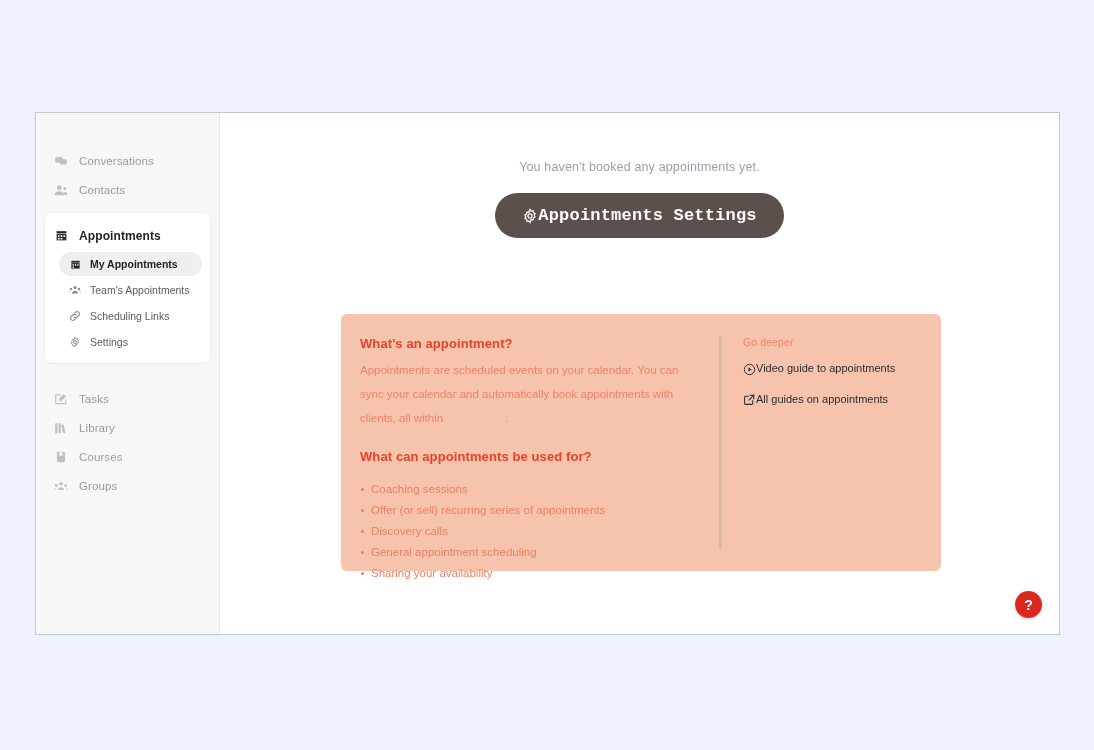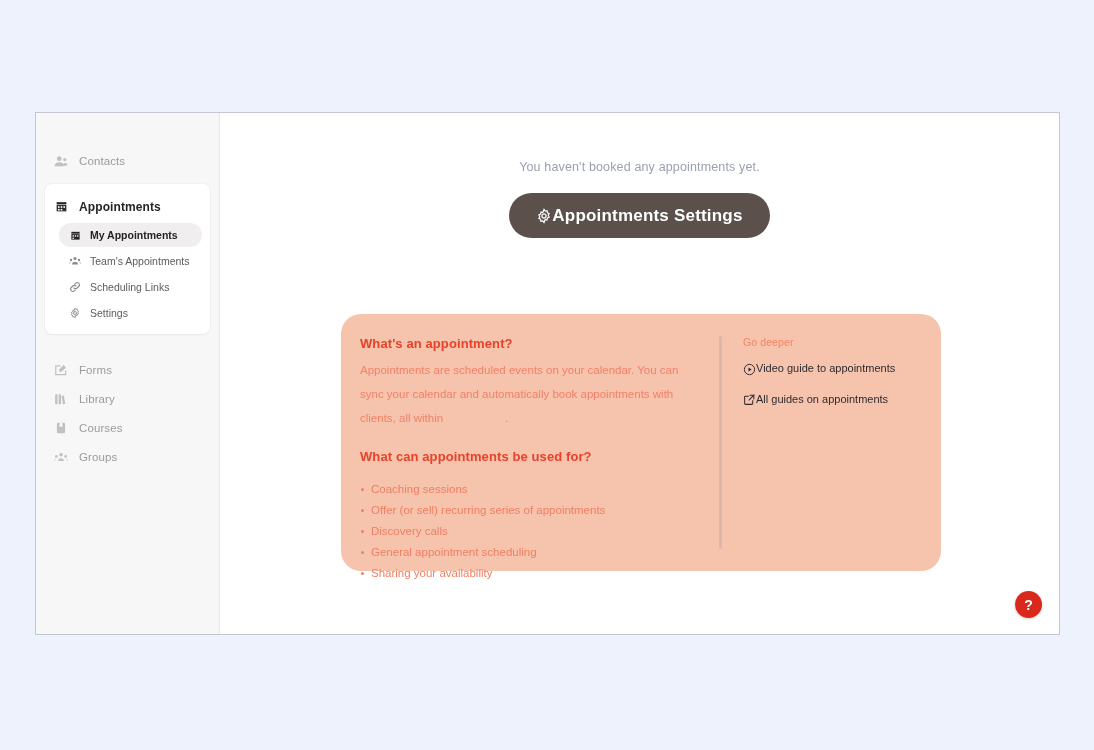--- a/index.html
+++ b/index.html
@@ -112,39 +112,39 @@
   #appointments-settings-button {
     margin: 19px auto 0 auto;
     height: 45px;
     display: inline-flex;
     align-items: center;
     padding: 0 27px;
     background: #5b504c;
     color: #ffffff;
     border: none;
     border-radius: 23px;
-    font-family: Liberation Sans, sans-serif;
+    font-family: Liberation Mono, monospace;
     font-size: 17px;
     font-weight: bold;
     letter-spacing: .2px;
     cursor: pointer;
     text-align: right;
   }
   #appointments-settings-button .btn-icon {
     width: 16px; height: 16px;
     display: flex; align-items: center; justify-content: center;
   }
 
   
   #info-card {
     position: absolute;
     left: 121px; top: 201px;
     width: 600px; height: 257px;
     background: #f6c3ac;
-    border-radius: 20px;
+    border-radius: 6px;
     display: flex;
   }
 
   #info-left { width: 378px; padding: 22px 0 0 19px; }
   #info-divider {
     width: 3px;
     background: #ddb6ae;
     margin: 22px 0 22px 0;
     border-radius: 2px;
     flex: 0 0 3px;
@@ -227,20 +227,29 @@
     box-shadow: 0 1px 3px rgba(0,0,0,.2);
   }
 </style>
 </head>
 <body>
 
 <div id="app-window">
 
   <nav id="sidebar">
 
+    <div class="nav-item">
+      <span class="nav-icon">
+        <svg width="14" height="14" viewBox="0 0 24 24" fill="currentColor">
+          <rect x="2" y="5" width="13" height="10" rx="3"></rect>
+          <rect x="10" y="9" width="12" height="9" rx="3"></rect>
+        </svg>
+      </span>
+      <span class="nav-label">Conversations</span>
+    </div>
 
 
     <div class="nav-item">
       <span class="nav-icon">
         <svg width="14" height="14" viewBox="0 0 24 24" fill="currentColor">
           <circle cx="9" cy="8" r="4"></circle>
             <path d="M1 21c0-4.4 3.6-7 8-7s8 2.6 8 7z"></path>
           <circle cx="18.5" cy="9.5" r="2.8"></circle>
             <path d="M15 20c0-3 2-4.6 4.3-4.6S23 17 23 20z"></path>
         </svg>
@@ -314,21 +323,21 @@
     </div>
 
     <div id="lower-nav">
       <div class="nav-item">
         <span class="nav-icon">
           <svg width="14" height="14" viewBox="0 0 24 24" fill="none" stroke="currentColor" stroke-width="2">
             <path d="M20 13v7H3V5h8"></path>
               <path d="M16.5 3.5l4 4-7.5 7.5H9v-4z" fill="currentColor" stroke="none"></path>
           </svg>
         </span>
-        <span class="nav-label">Forms</span>
+        <span class="nav-label">Tasks</span>
       </div>
       <div class="nav-item">
         <span class="nav-icon">
           <svg width="14" height="14" viewBox="0 0 24 24" fill="currentColor">
             <rect x="2" y="4" width="4" height="17" rx="1"></rect>
             <rect x="8" y="4" width="4" height="17" rx="1"></rect>
             <rect x="14" y="6" width="4" height="15" rx="1" transform="rotate(-10 16 13)"></rect>
           </svg>
         </span>
         <span class="nav-label">Library</span>

